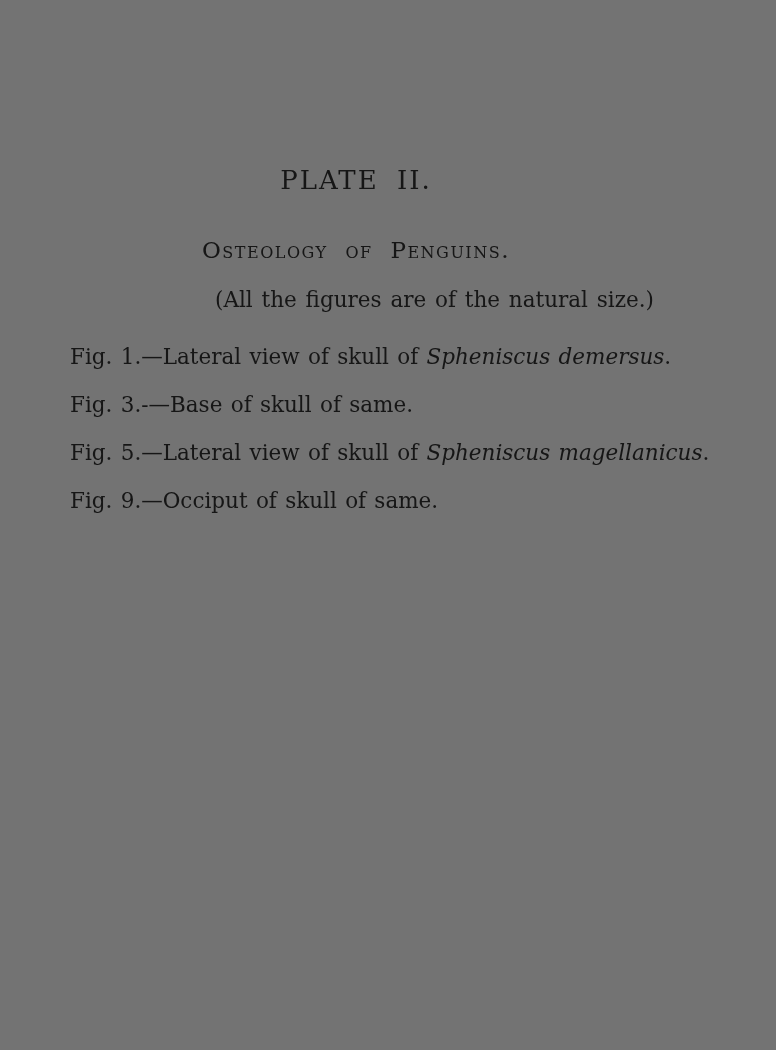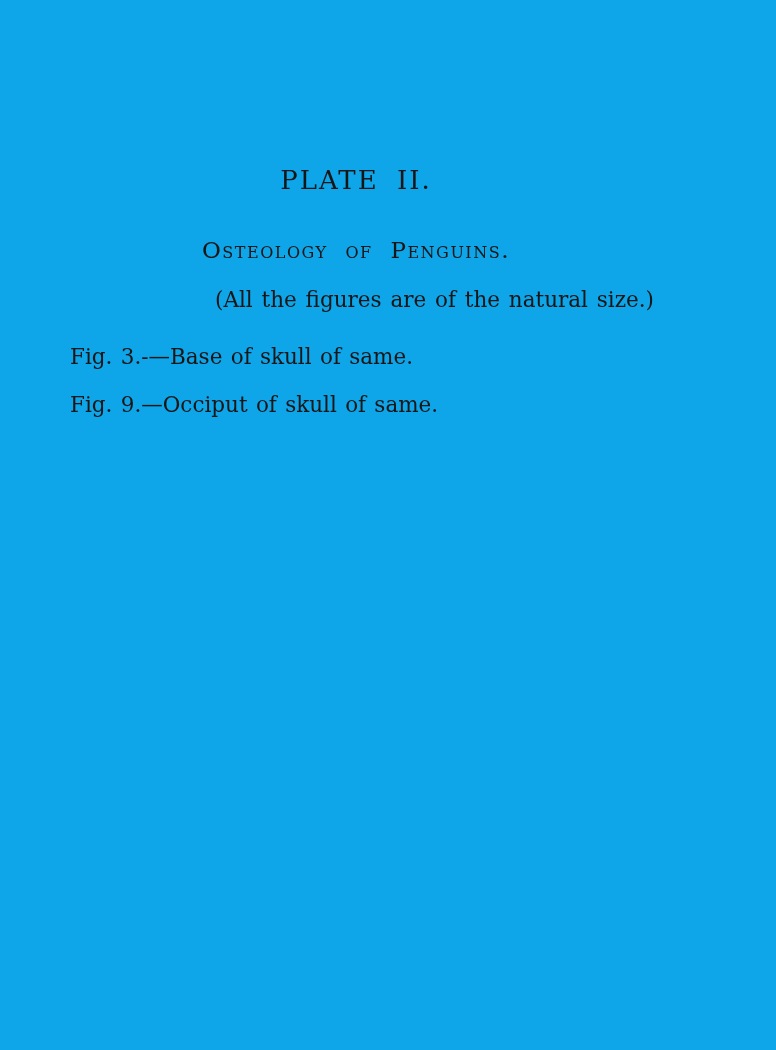--- a/index.html
+++ b/index.html
@@ -4,21 +4,21 @@
 <style>
   html, body {
     margin: 0;
     padding: 0;
     background: #ffffff;
   }
   .page {
     position: relative;
     width: 776px;
     height: 1050px;
-    background: #0ea5e9;
+    background: #737373;
     color: #161616;
     font-family: "DejaVu Serif", "Liberation Serif", serif;
     overflow: hidden;
   }
   .content {
     width: 596px;
     margin-left: 58px;
     padding-top: 166px;
   }
   .plate-title {
@@ -69,25 +69,27 @@
   <div class="content">
 
     <h1 class="plate-title">PLATE II.</h1>
 
     <h2 class="section-title">Osteology of Penguins.</h2>
 
     <p class="note">(All the figures are of the natural size.)</p>
 
     <div class="figure-list">
 
+      <p class="fig-line"><span>Fig. 1.—Lateral view of skull of </span><i>Spheniscus demersus</i><span>.</span></p>
 
 
       <p class="fig-line"><span>Fig. 3.-—Base of skull of same.</span><i></i><span></span></p>
 
 
+      <p class="fig-line"><span>Fig. 5.—Lateral view of skull of </span><i>Spheniscus magellanicus</i><span>.</span></p>
 
 
 
       <p class="fig-line"><span>Fig. 9.—Occiput of skull of same.</span><i></i><span></span></p>
 
     </div>
   </div>
 </div>
 
 </body></html>

